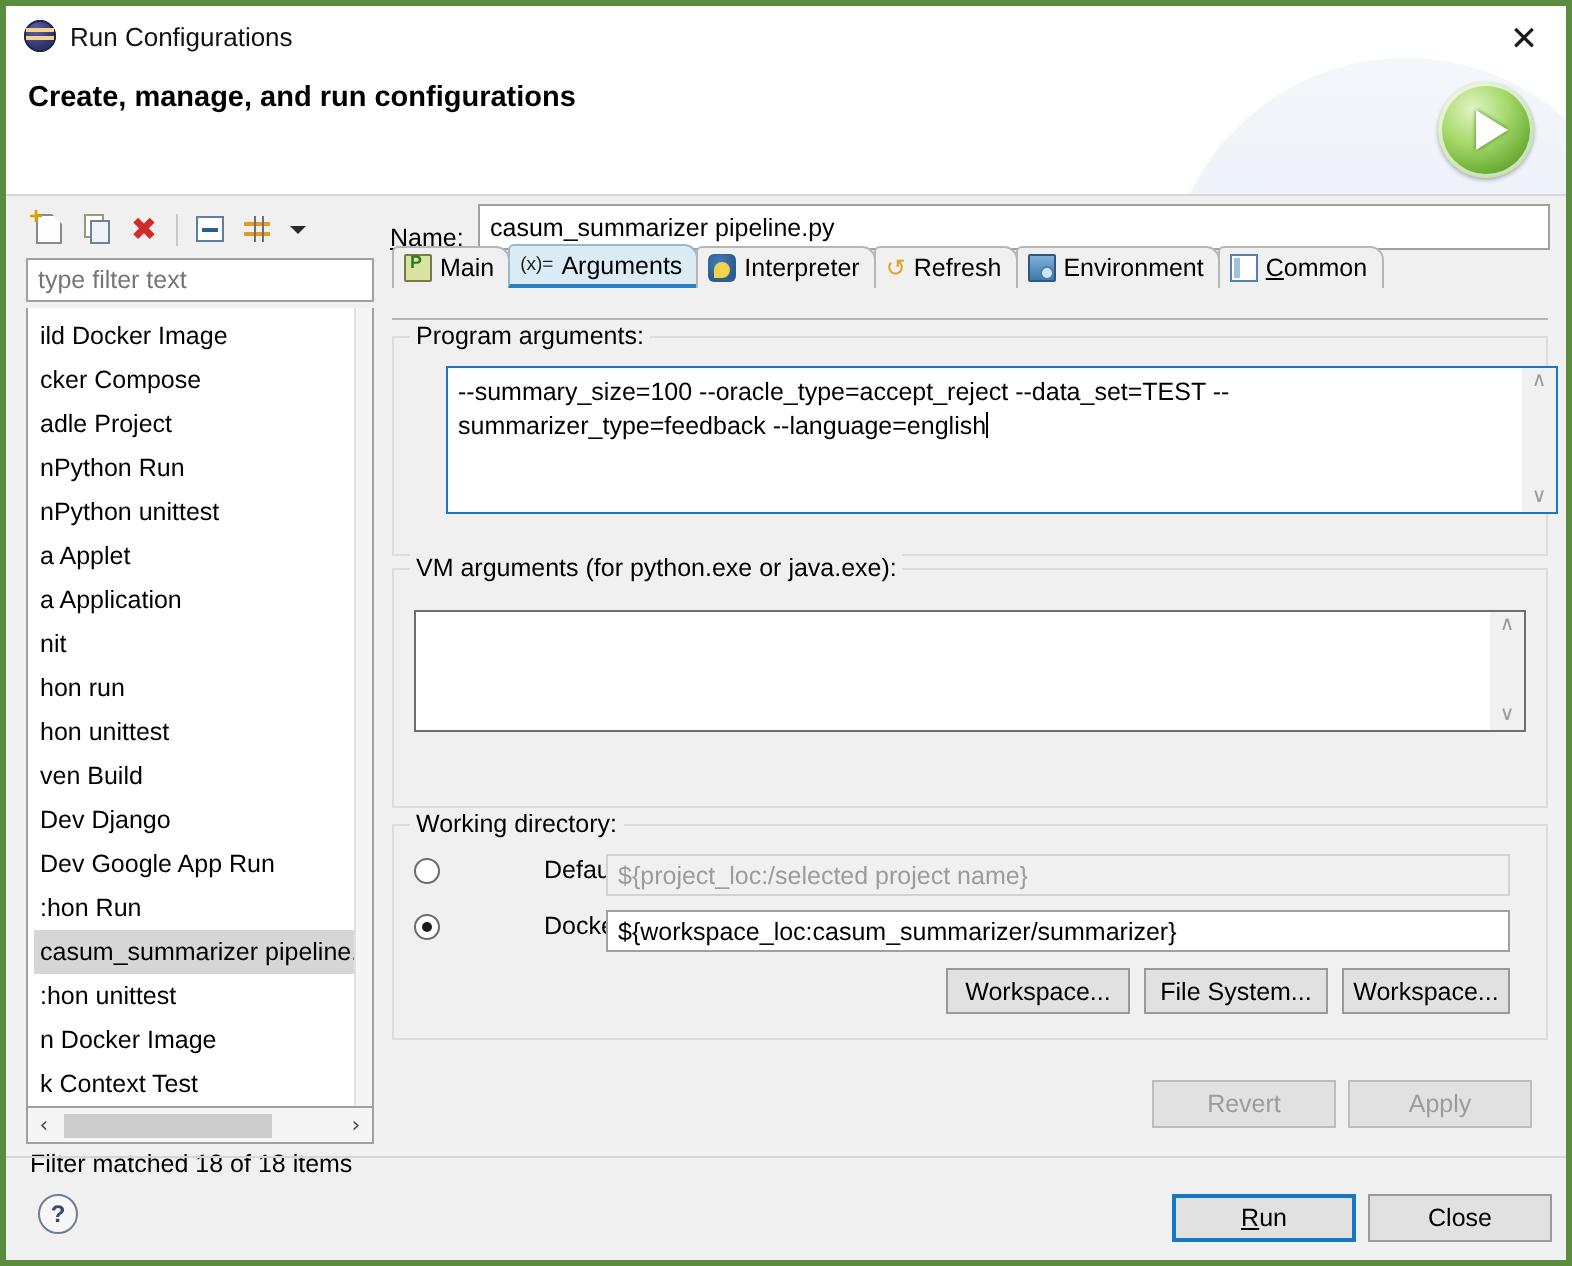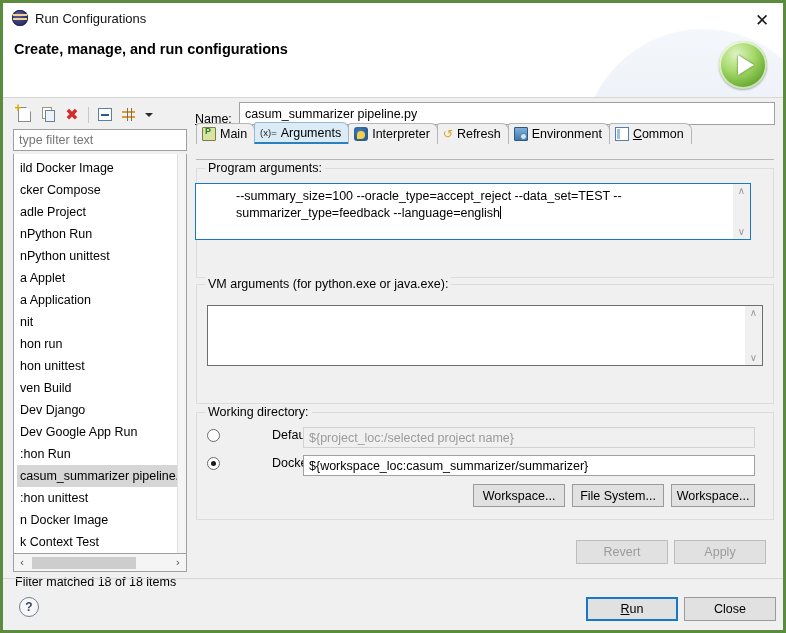--- a/index.html
+++ b/index.html
@@ -553,21 +553,21 @@
           <div class="tab">
             <span class="ti ti-common"></span>
             <span><u>C</u>ommon</span>
           </div>
         </div>
       <div class="tab-underline"></div>
 
       <div class="group" style="left:1px; top:66px; width:578px; height:110px;">
         <span class="group-title">Program arguments:</span>
       </div>
-      <div class="textarea-box" style="left:0; top:81px; width:556px; height:57px; border:1px solid #1878c8;padding-left:35px;">
+      <div class="textarea-box" style="left:28px; top:81px; width:556px; height:74px; border:1px solid #1878c8;">
         <div class="ta-text"><span id="pa-text">--summary_size=100 --oracle_type=accept_reject --data_set=TEST --summarizer_type=feedback --language=english</span><span class="caret-bar"></span></div>
         <div class="ta-scroll">
           <span class="ta-arrow">∧</span>
           <span class="ta-arrow">∨</span>
         </div>
       </div>
 
       <div class="group" style="left:1px; top:182px; width:578px; height:120px;">
         <span class="group-title">VM arguments (for python.exe or java.exe):</span>
       </div>

